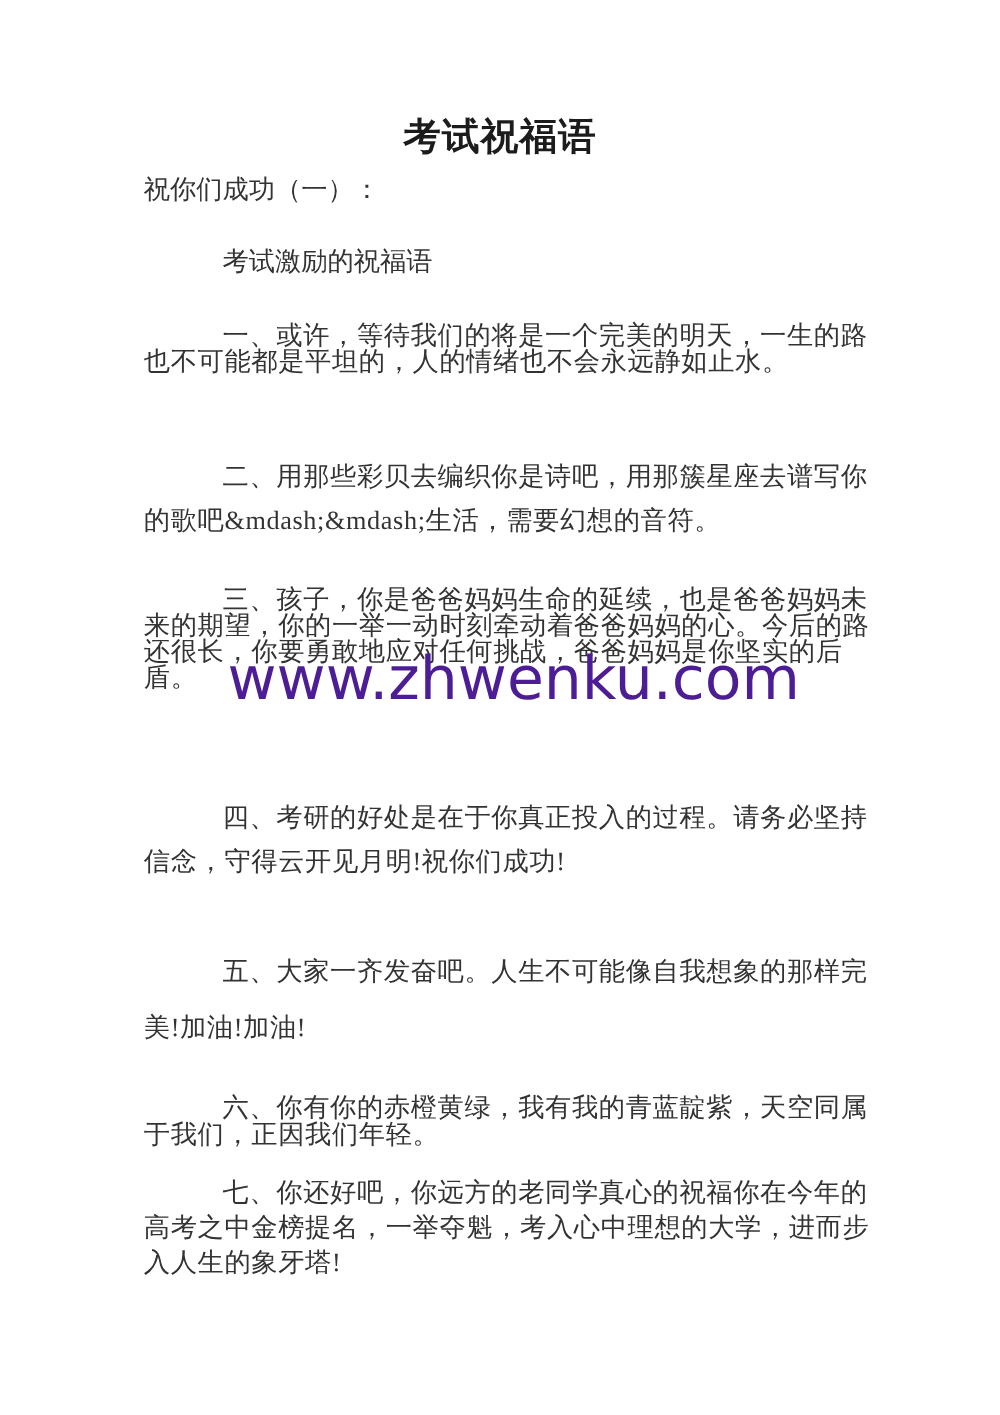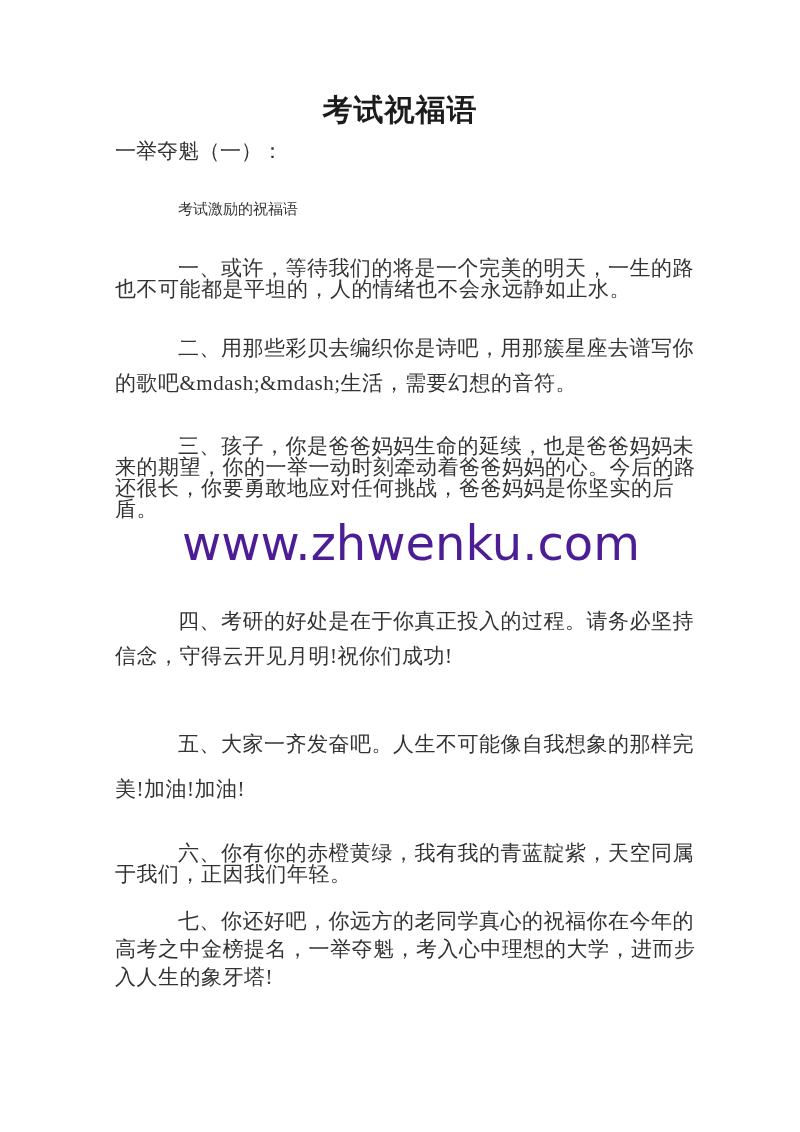--- a/index.html
+++ b/index.html
@@ -22,32 +22,32 @@
     color: #1c1c1c;
     letter-spacing: 1px;
   }
   .heading {
     margin: 8px 100px 0 115px;
     font-size: 21px;
     line-height: 26px;
   }
   .subheading {
     margin: 32px 100px 0 115px;
-    font-size: 15px;
+    font-size: 21px;
     line-height: 26px;
     text-indent: 63px;
   }
   .para {
     margin: 0 100px 0 115px;
     font-size: 21px;
     text-indent: 63px;
     letter-spacing: 0.5px;
   }
   .p1 { margin-top: 36px; line-height: 21px; }
-  .p2 { margin-top: 31px; line-height: 35px; }
+  .p2 { margin-top: 64px; line-height: 35px; }
   .p3 { margin-top: 35px; line-height: 21px; }
   .p4 { margin-top: 84px; line-height: 35px; }
   .p5 { margin-top: 48px; line-height: 45px; }
   .p6 { margin-top: 31px; line-height: 21px; }
   .p7 { margin-top: 22px; line-height: 28px; }
   .watermark {
     position: absolute;
     left: 182px;
     top: 514px;
     font-family: "DejaVu Sans", "Liberation Sans", sans-serif;
@@ -57,21 +57,21 @@
     color: #4c1d95;
     white-space: nowrap;
     pointer-events: none;
   }
 </style>
 </head>
 <body>
 
 <div class="page">
   <h1 class="title">考试祝福语</h1>
-  <p class="heading">一举夺魁（一）：</p>
+  <p class="heading">祝你们成功（一）：</p>
   <p class="subheading">考试激励的祝福语</p>
   <p class="para p1">一、或许，等待我们的将是一个完美的明天，一生的路也不可能都是平坦的，人的情绪也不会永远静如止水。</p>
   <p class="para p2">二、用那些彩贝去编织你是诗吧，用那簇星座去谱写你的歌吧&amp;mdash;&amp;mdash;生活，需要幻想的音符。</p>
   <p class="para p3">三、孩子，你是爸爸妈妈生命的延续，也是爸爸妈妈未来的期望，你的一举一动时刻牵动着爸爸妈妈的心。今后的路还很长，你要勇敢地应对任何挑战，爸爸妈妈是你坚实的后盾。</p>
   <div class="watermark">www.zhwenku.com</div>
   <p class="para p4">四、考研的好处是在于你真正投入的过程。请务必坚持信念，守得云开见月明!祝你们成功!</p>
   <p class="para p5">五、大家一齐发奋吧。人生不可能像自我想象的那样完美!加油!加油!</p>
   <p class="para p6">六、你有你的赤橙黄绿，我有我的青蓝靛紫，天空同属于我们，正因我们年轻。</p>
   <p class="para p7">七、你还好吧，你远方的老同学真心的祝福你在今年的高考之中金榜提名，一举夺魁，考入心中理想的大学，进而步入人生的象牙塔!</p>
 </div>

